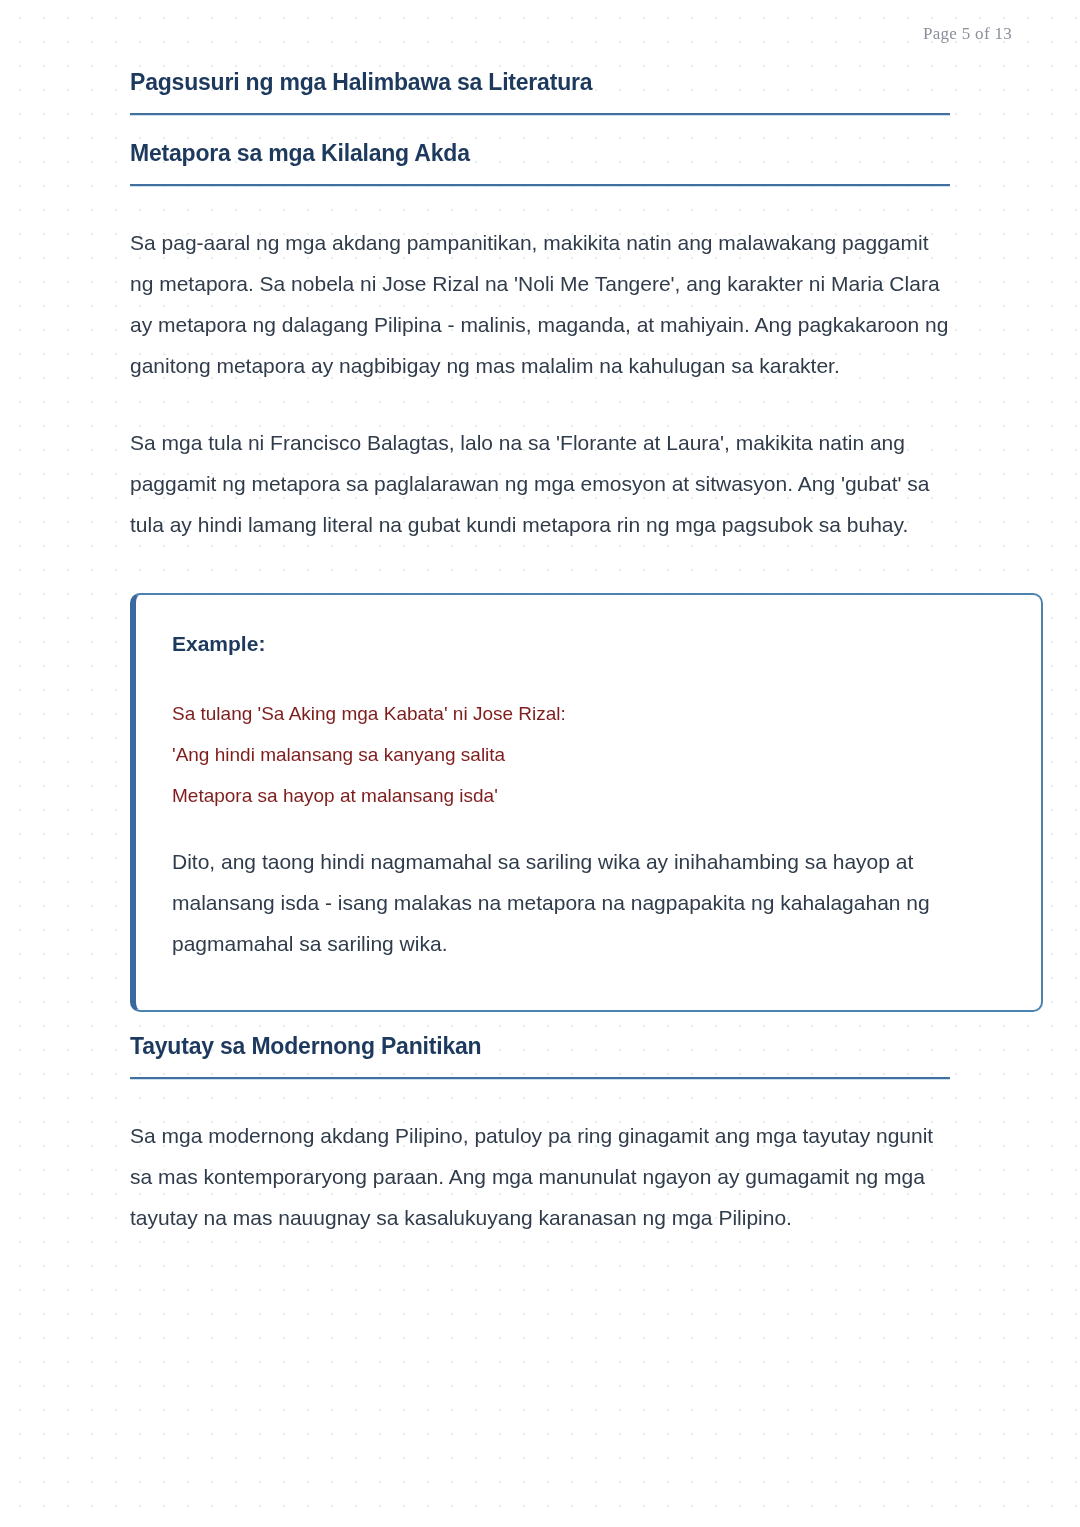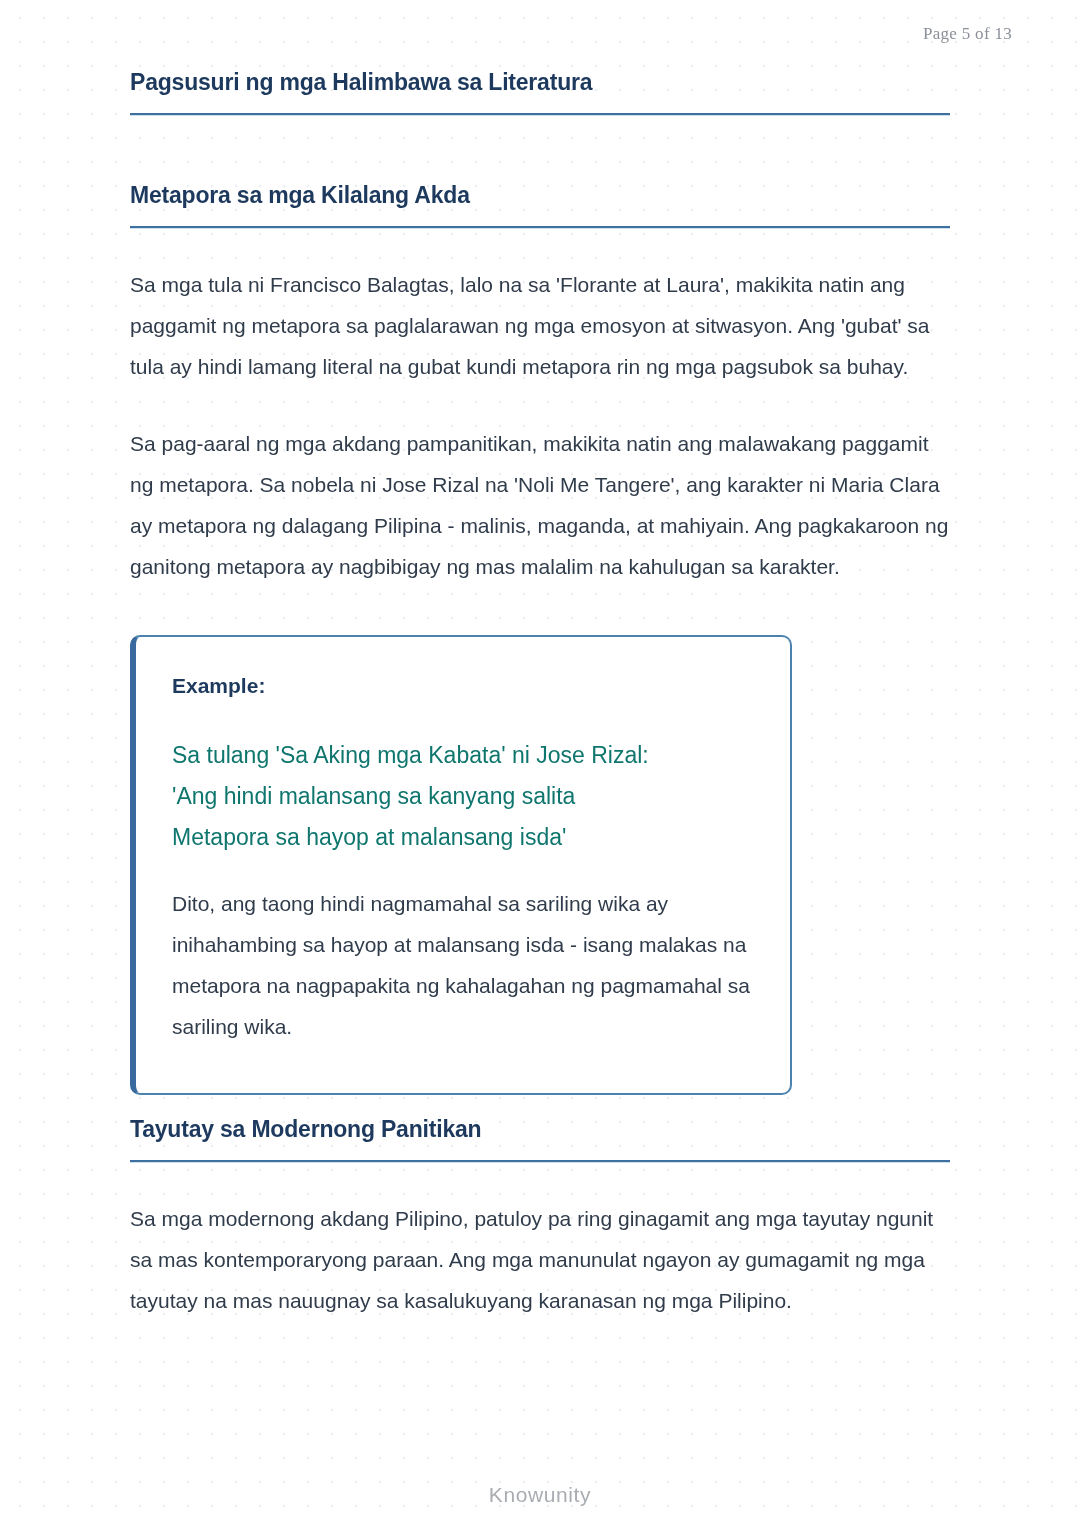--- a/index.html
+++ b/index.html
@@ -35,56 +35,56 @@
     width: 820px;
   }
   .section-title {
     font-size: 23px;
     font-weight: bold;
     color: #1d3a5e;
     letter-spacing: -0.2px;
     line-height: 28px;
   }
   .title-1 { margin-top: 68px; }
-  .title-2 { margin-top: 66px; }
+  .title-2 { margin-top: 24px; }
   .title-3 { margin-top: 20px; }
   .rule {
     border: none;
     border-top: 2px solid #40709f;
     box-shadow: 0 1px 0 rgba(163, 199, 228, 0.55);
     margin-top: 17px;
   }
   .body-para {
     font-size: 21px;
     line-height: 41px;
     color: #303c4b;
     margin-top: 36px;
   }
   .example-box {
     margin-top: 48px;
-    width: 662px;
+    width: 913px;
     background: #ffffff;
     border: 2px solid #4c83ae;
     border-left: 6px solid #39699e;
     border-radius: 10px;
     padding: 36px 40px 46px 36px;
   }
   .example-label {
     font-size: 21px;
     font-weight: bold;
     color: #1d3a5e;
     line-height: 26px;
   }
   .poem {
     margin-top: 36px;
   }
   .poem-line {
-    font-size: 23px;
+    font-size: 19px;
     line-height: 41px;
-    color: #0f766e;
+    color: #7f1d1d;
   }
   .example-explanation {
     font-size: 21px;
     line-height: 41px;
     color: #303c4b;
     margin-top: 25px;
   }
   .footer-brand {
     position: absolute;
     left: 0;
@@ -104,36 +104,35 @@
   <div class="page-number">Page 5 of 13</div>
 
   <div class="content">
 
     <h1 class="section-title title-1">Pagsusuri ng mga Halimbawa sa Literatura</h1>
     <hr class="rule">
 
     <h2 class="section-title title-2">Metapora sa mga Kilalang Akda</h2>
     <hr class="rule">
 
+    <p class="body-para">Sa pag-aaral ng mga akdang pampanitikan, makikita natin ang malawakang paggamit ng metapora. Sa nobela ni Jose Rizal na 'Noli Me Tangere', ang karakter ni Maria Clara ay metapora ng dalagang Pilipina - malinis, maganda, at mahiyain. Ang pagkakaroon ng ganitong metapora ay nagbibigay ng mas malalim na kahulugan sa karakter.</p>
+
     <p class="body-para">Sa mga tula ni Francisco Balagtas, lalo na sa 'Florante at Laura', makikita natin ang paggamit ng metapora sa paglalarawan ng mga emosyon at sitwasyon. Ang 'gubat' sa tula ay hindi lamang literal na gubat kundi metapora rin ng mga pagsubok sa buhay.</p>
-
-    <p class="body-para">Sa pag-aaral ng mga akdang pampanitikan, makikita natin ang malawakang paggamit ng metapora. Sa nobela ni Jose Rizal na 'Noli Me Tangere', ang karakter ni Maria Clara ay metapora ng dalagang Pilipina - malinis, maganda, at mahiyain. Ang pagkakaroon ng ganitong metapora ay nagbibigay ng mas malalim na kahulugan sa karakter.</p>
 
     <div class="example-box">
       <div class="example-label">Example:</div>
       <div class="poem">
         <div class="poem-line">Sa tulang 'Sa Aking mga Kabata' ni Jose Rizal:</div>
         <div class="poem-line">'Ang hindi malansang sa kanyang salita</div>
         <div class="poem-line">Metapora sa hayop at malansang isda'</div>
       </div>
       <p class="example-explanation">Dito, ang taong hindi nagmamahal sa sariling wika ay inihahambing sa hayop at malansang isda - isang malakas na metapora na nagpapakita ng kahalagahan ng pagmamahal sa sariling wika.</p>
     </div>
 
     <h2 class="section-title title-3">Tayutay sa Modernong Panitikan</h2>
     <hr class="rule">
 
     <p class="body-para">Sa mga modernong akdang Pilipino, patuloy pa ring ginagamit ang mga tayutay ngunit sa mas kontemporaryong paraan. Ang mga manunulat ngayon ay gumagamit ng mga tayutay na mas nauugnay sa kasalukuyang karanasan ng mga Pilipino.</p>
 
   </div>
 
-  <div class="footer-brand">Knowunity</div>
 
 </div>
 
 </body></html>

